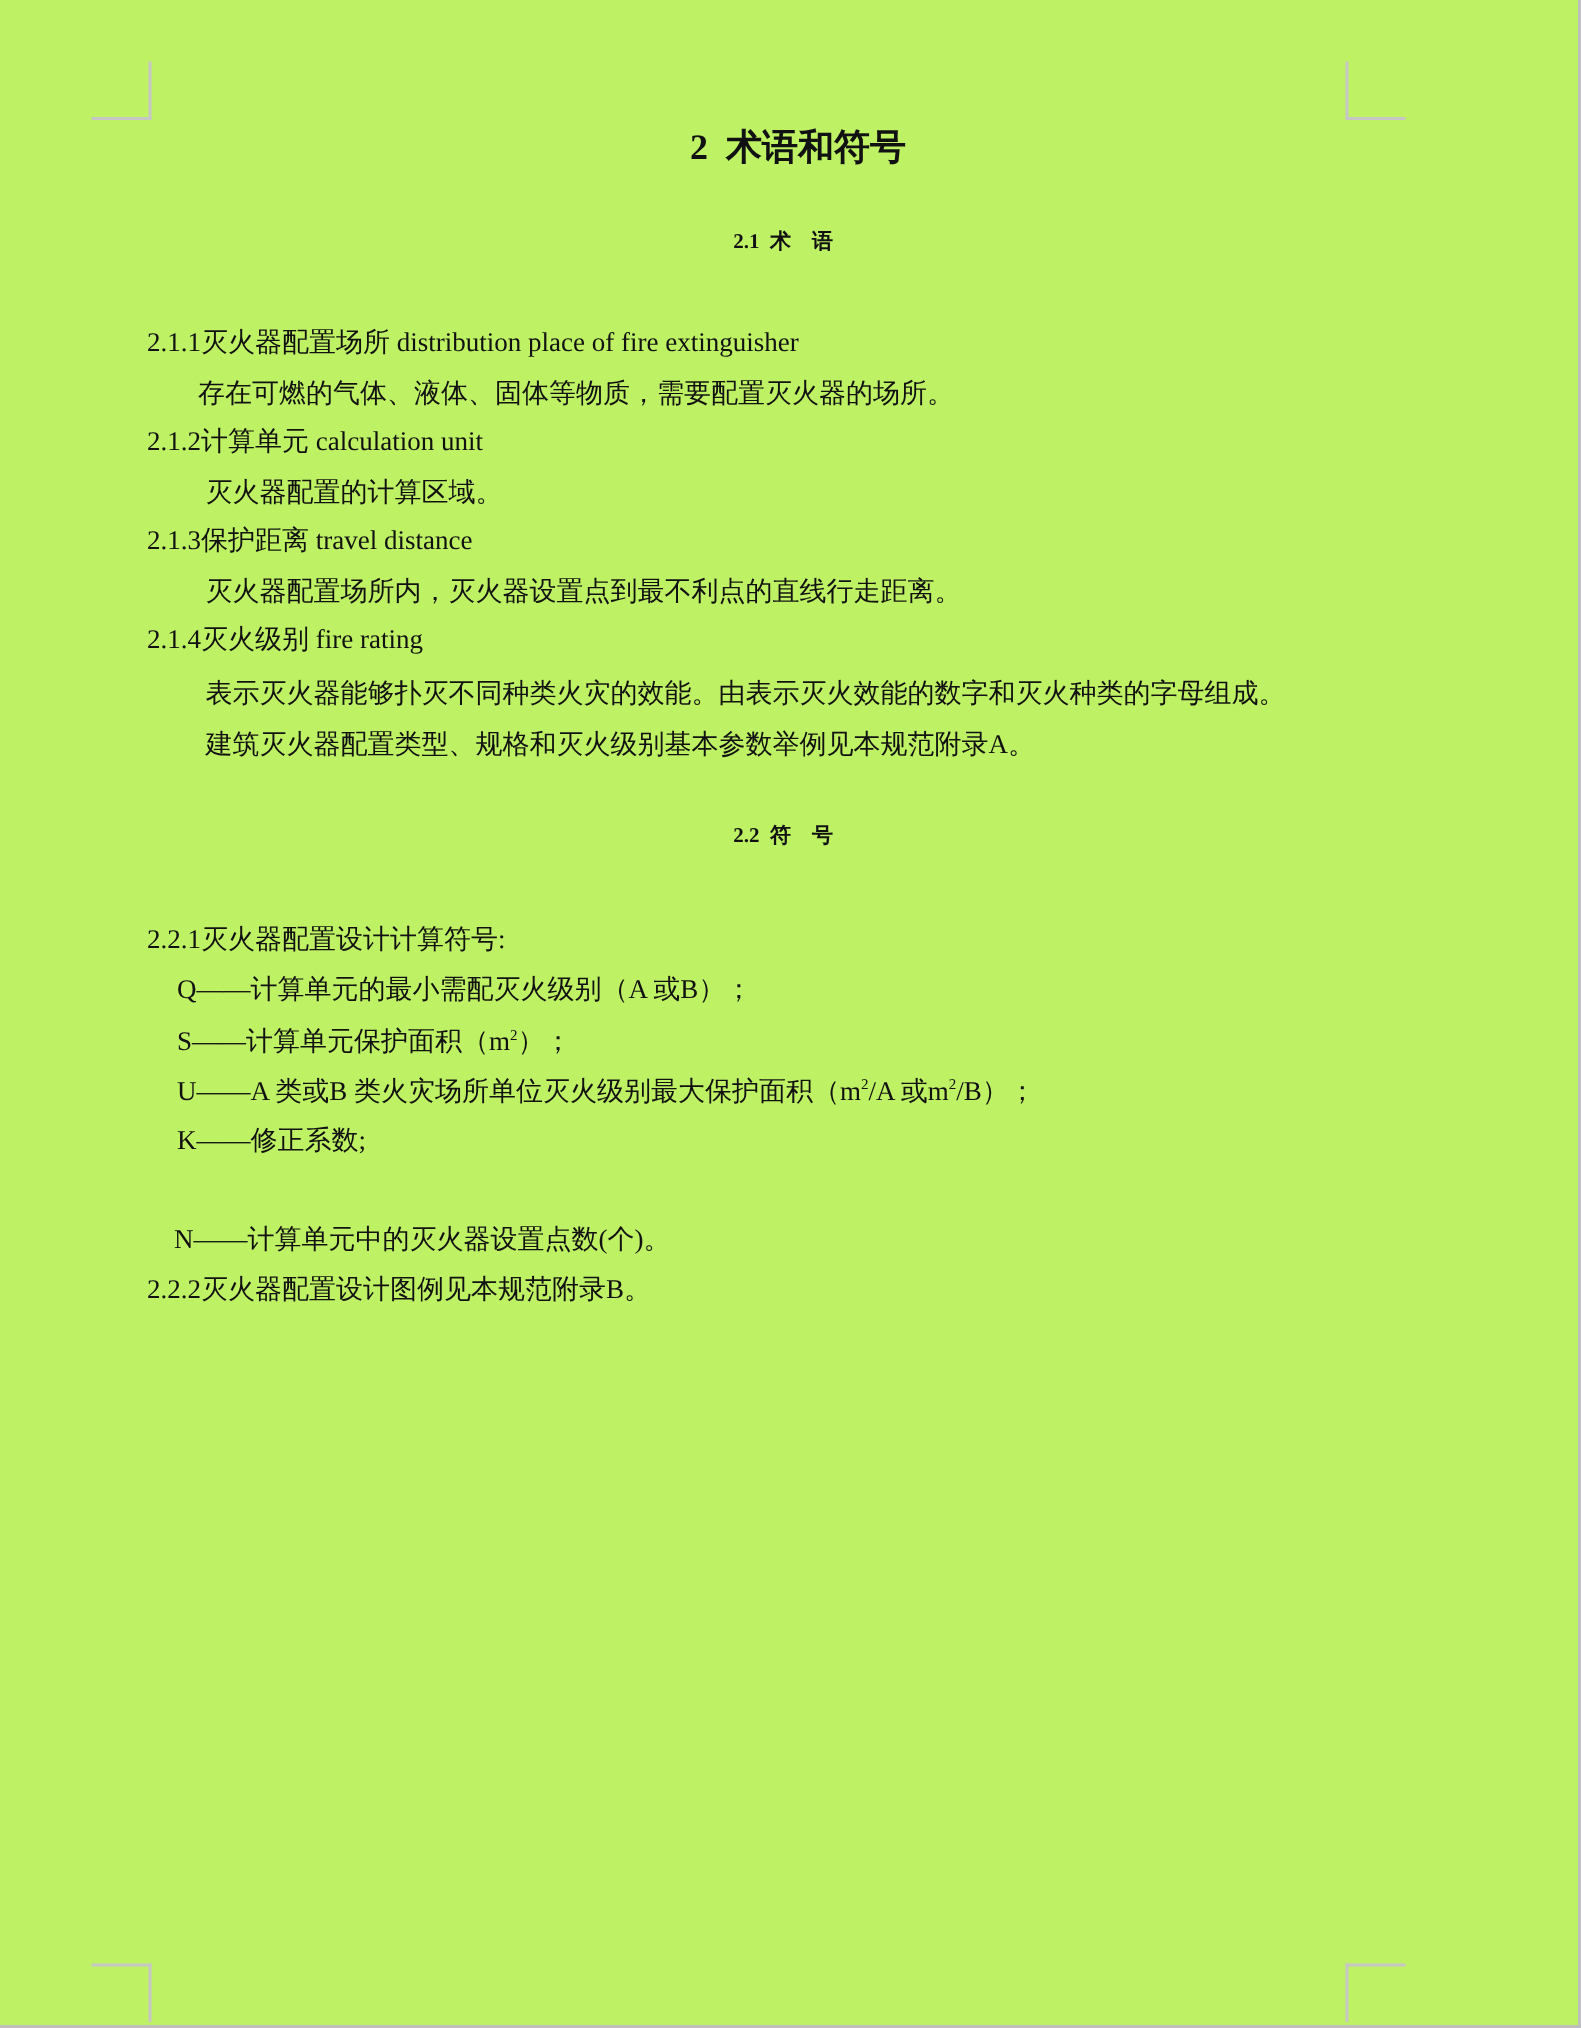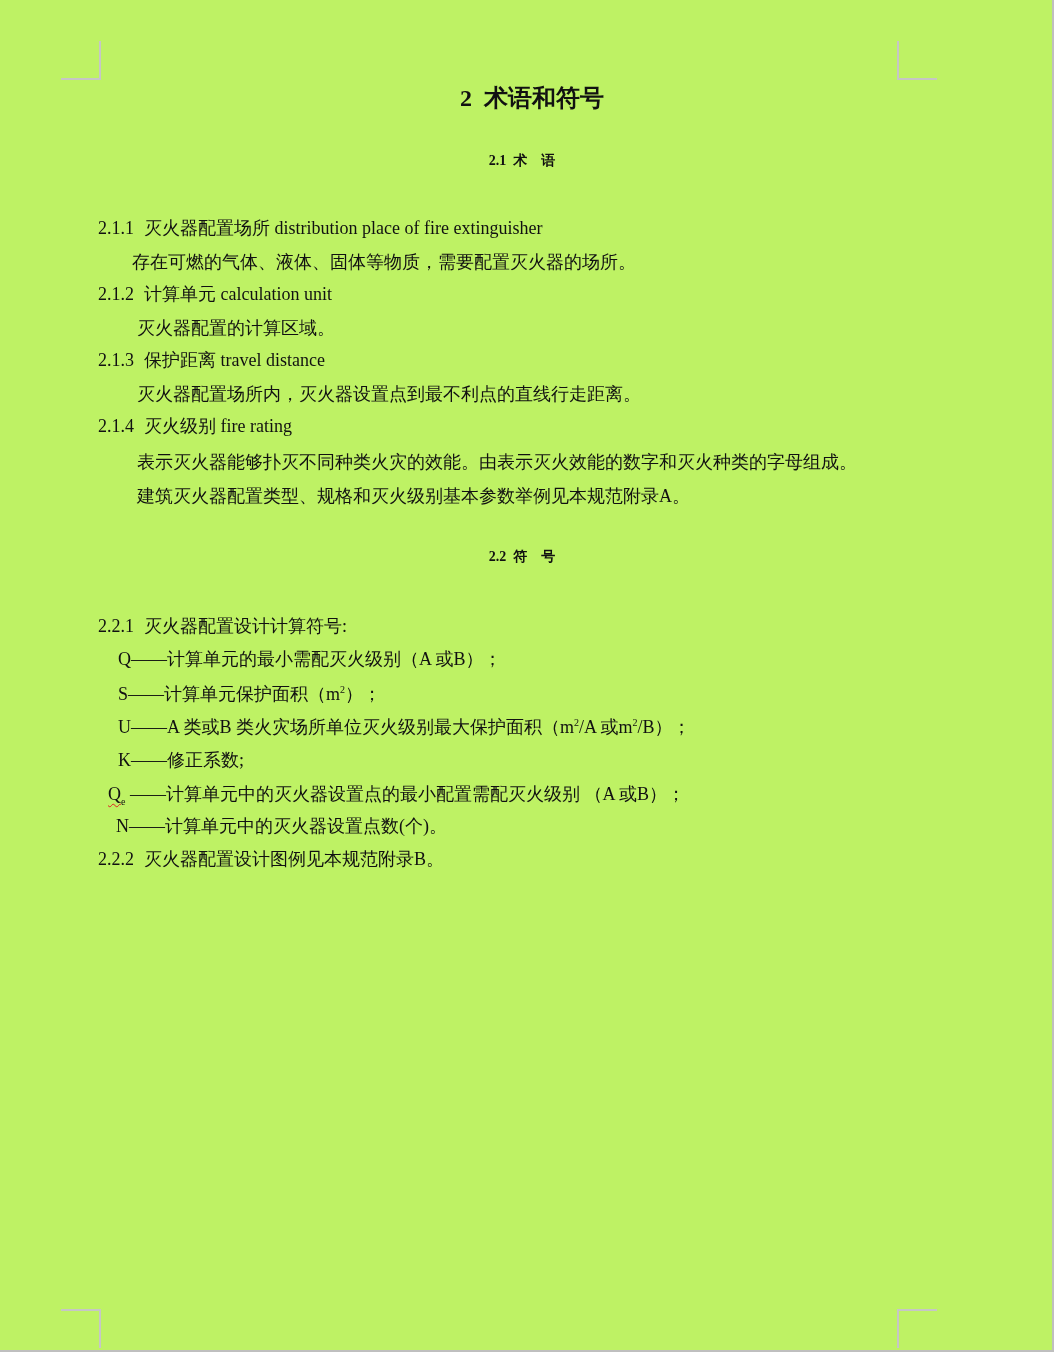--- a/index.html
+++ b/index.html
@@ -7,21 +7,21 @@
     .page { position: absolute; left: 0; top: 0; width: 1052px; height: 1350px; background: #bef264; border-right: 2px solid #bfbfbf; border-bottom: 2px solid #bfbfbf; }
     .corner { position: absolute; border-color: #c6c6c6; border-style: solid; border-width: 0; }
     .c-tl { left: 61px; top: 41px; width: 38px; height: 37px; border-right-width: 2px; border-bottom-width: 2px; }
     .c-tr { left: 897px; top: 41px; width: 38px; height: 37px; border-left-width: 2px; border-bottom-width: 2px; }
     .c-bl { left: 61px; top: 1309px; width: 38px; height: 37px; border-right-width: 2px; border-top-width: 2px; }
     .c-br { left: 897px; top: 1309px; width: 38px; height: 37px; border-left-width: 2px; border-top-width: 2px; }
     .abs { position: absolute; white-space: nowrap; }
     .chapter-title { left: 0; width: 1064px; text-align: center; top: 82px; font-size: 24px; font-weight: bold; }
     .section-title { left: 0; width: 1044px; text-align: center; font-size: 14px; font-weight: bold; }
     .line { font-size: 18px; line-height: 24px; }
-    .num { display: inline-block; margin-right: 10px; }
+    .num { display: inline-block; }
     .sym { display: inline-block; }
     .wavy { text-decoration: underline wavy #d22; text-decoration-thickness: 1px; text-underline-offset: 3px; }
     sup { font-size: 10px; vertical-align: 7px; line-height: 0; }
     sub { font-size: 10px; line-height: 0; }
   </style>
 </head>
 <body>
 
 <div class="page">
   <div class="corner c-tl"></div>
@@ -78,23 +78,20 @@
   </div>
 
   <div class="abs line" style="left:118px; top:715px;">
     <span class="sym">U</span><span>——</span><span>A 类或B 类火灾场所单位灭火级别最大保护面积（m</span><sup>2</sup><span>/A 或m</span><sup>2</sup><span>/B）；</span>
   </div>
 
   <div class="abs line" style="left:118px; top:748px;">
     <span class="sym">K</span><span>——</span><span>修正系数;</span>
   </div>
 
-  <div class="abs line" style="left:108px; top:782px;">
-    <span class="sym wavy"><span>Q</span><sub>e</sub></span><span> ——</span><span>计算单元中的灭火器设置点的最小配置需配灭火级别 （A 或B）；</span>
-  </div>
 
   <div class="abs line" style="left:116px; top:814px;">
     <span class="sym">N</span><span>——</span><span>计算单元中的灭火器设置点数(个)。</span>
   </div>
 
   <div class="abs line" style="left:98px; top:847px;">
     <span class="num">2.2.2</span><span>灭火器配置设计图例见本规范附录B。</span>
   </div>
 </div>
 

